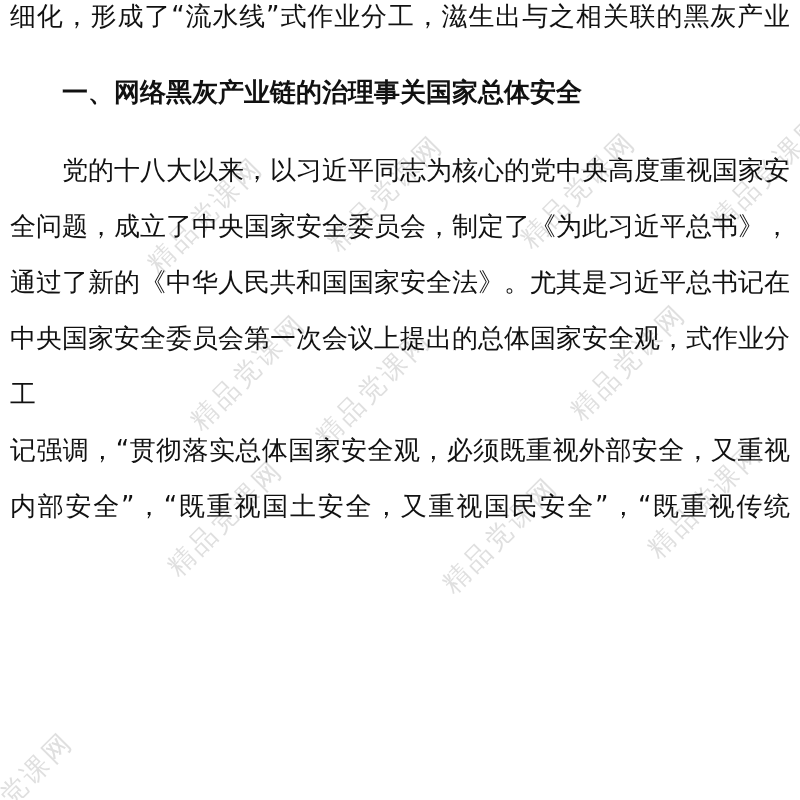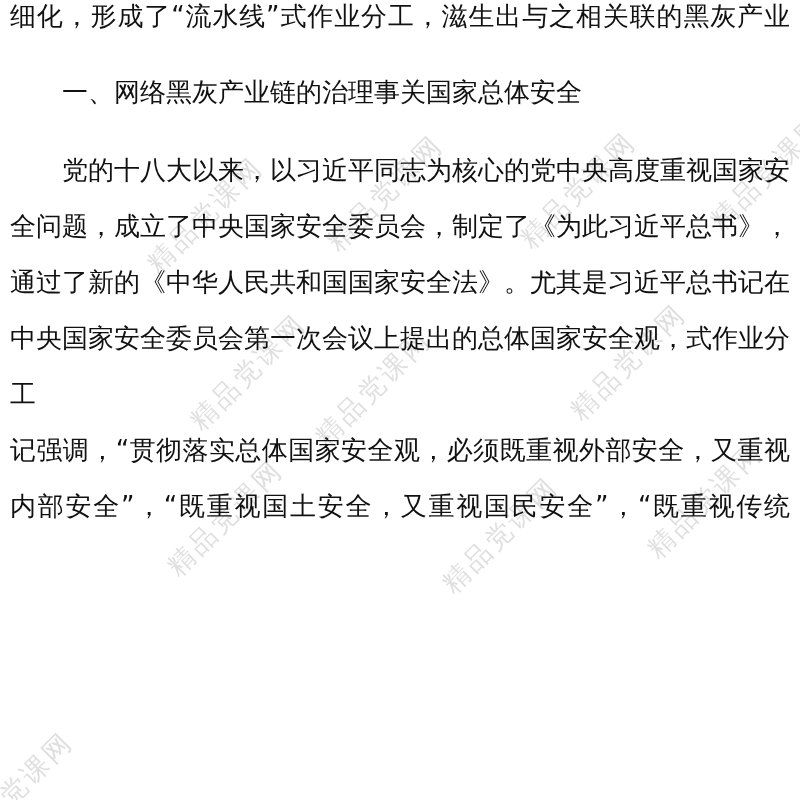--- a/index.html
+++ b/index.html
@@ -46,21 +46,21 @@
   }
   .para:first-child .line { line-height: 54px; }
   .line.fill {
     white-space: normal;
     text-align: justify;
     text-align-last: justify;
   }
   .line.indent { text-indent: 2em; }
   .para.heading {
     margin-top: 21px;
-    font-weight: 400;
+    font-weight: 700;
   }
   .para.heading .line { line-height: 56px; }
   .para.heading + .para.body { margin-top: 22px; }
 </style>
 </head>
 <body>
 
 <div class="page">
   <div class="wm-layer">
       <span class="wm" style="left: 205px; top: 215px;">精品党课网</span>

